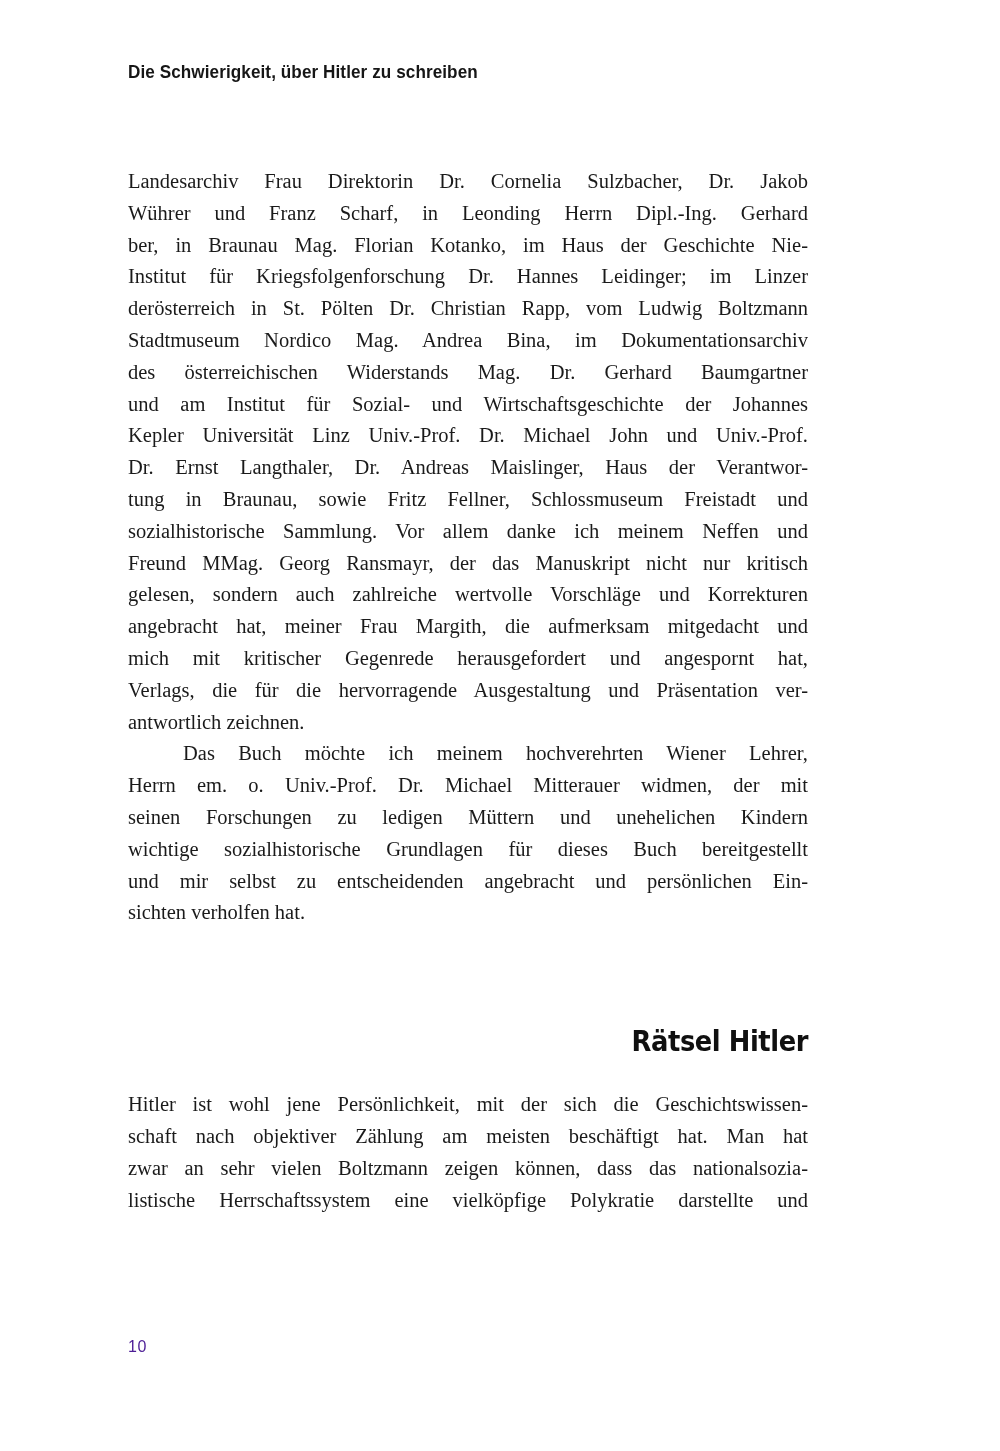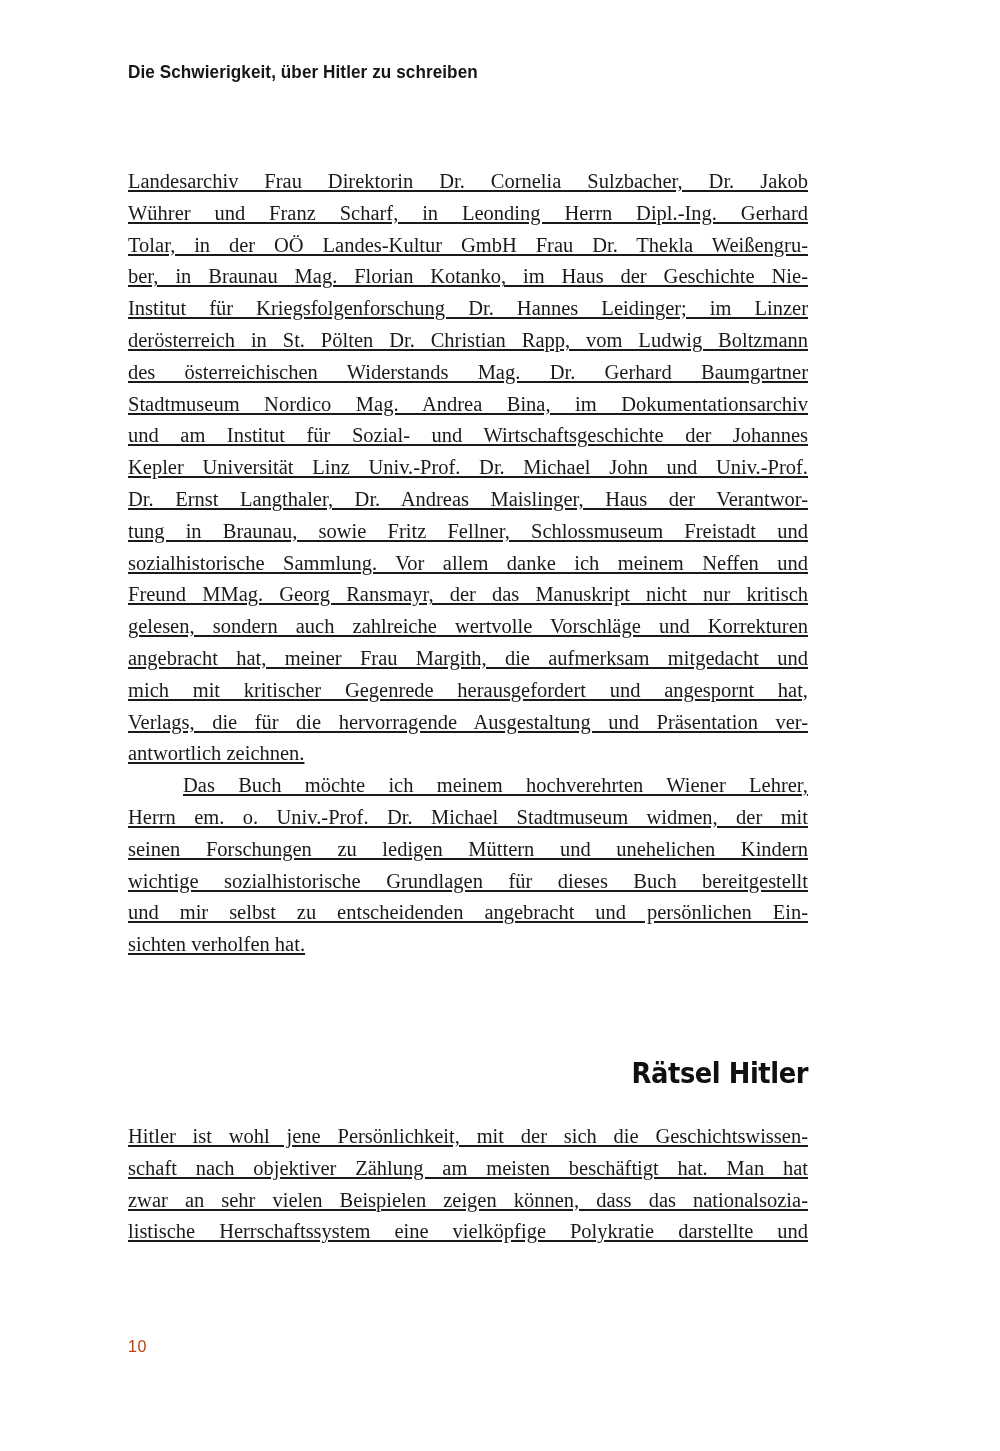--- a/index.html
+++ b/index.html
@@ -41,21 +41,20 @@
     margin: 0;
     font-size: 20.5px;
     line-height: 31.8px;
     color: #1a1a1a;
   }
   .bline {
     text-align: justify;
     text-align-last: justify;
     text-justify: inter-word;
     white-space: normal;
-    text-decoration: underline;
   }
   .endleft .bline:last-child {
     text-align-last: left;
   }
   .indent1 .bline:first-child {
     text-indent: 55px;
   }
   .section-heading {
     margin: 94px 0 30px 0;
     font-family: "DejaVu Sans", sans-serif;
@@ -70,70 +69,69 @@
     white-space: nowrap;
   }
   .chapter-para { margin-top: 0; }
   .page-number {
     position: absolute;
     left: 128px;
     top: 1337px;
     font-family: "Liberation Sans", sans-serif;
     font-size: 16px;
     line-height: 20px;
-    color: #c2410c;
+    color: #4c1d95;
     letter-spacing: 0.5px;
   }
 </style>
 </head>
 <body>
 
 <div class="page">
 
   <header class="running-head">Die Schwierigkeit, über Hitler zu schreiben</header>
 
   <main class="text-column">
 
     <div class="para endleft">
         <div class="bline">Landesarchiv Frau Direktorin Dr. Cornelia Sulzbacher, Dr. Jakob</div>
         <div class="bline">Wührer und Franz Scharf, in Leonding Herrn Dipl.-Ing. Gerhard</div>
-        <div class="bline">Tolar, in der OÖ Landes-Kultur GmbH Frau Dr. Thekla Weißengru-</div>
         <div class="bline">ber, in Braunau Mag. Florian Kotanko, im Haus der Geschichte Nie-</div>
         <div class="bline">Institut für Kriegsfolgenforschung Dr. Hannes Leidinger; im Linzer</div>
         <div class="bline">derösterreich in St. Pölten Dr. Christian Rapp, vom Ludwig Boltzmann</div>
+        <div class="bline">Stadtmuseum Nordico Mag. Andrea Bina, im Dokumentationsarchiv</div>
         <div class="bline">des österreichischen Widerstands Mag. Dr. Gerhard Baumgartner</div>
-        <div class="bline">Stadtmuseum Nordico Mag. Andrea Bina, im Dokumentationsarchiv</div>
         <div class="bline">und am Institut für Sozial- und Wirtschaftsgeschichte der Johannes</div>
         <div class="bline">Kepler Universität Linz Univ.-Prof. Dr. Michael John und Univ.-Prof.</div>
         <div class="bline">Dr. Ernst Langthaler, Dr. Andreas Maislinger, Haus der Verantwor-</div>
         <div class="bline">tung in Braunau, sowie Fritz Fellner, Schlossmuseum Freistadt und</div>
         <div class="bline">sozialhistorische Sammlung. Vor allem danke ich meinem Neffen und</div>
         <div class="bline">Freund MMag. Georg Ransmayr, der das Manuskript nicht nur kritisch</div>
         <div class="bline">gelesen, sondern auch zahlreiche wertvolle Vorschläge und Korrekturen</div>
         <div class="bline">angebracht hat, meiner Frau Margith, die aufmerksam mitgedacht und</div>
         <div class="bline">mich mit kritischer Gegenrede herausgefordert und angespornt hat,</div>
         <div class="bline">Verlags, die für die hervorragende Ausgestaltung und Präsentation ver-</div>
         <div class="bline">antwortlich zeichnen.</div>
       </div>
 
     <div class="para endleft indent1">
         <div class="bline">Das Buch möchte ich meinem hochverehrten Wiener Lehrer,</div>
-        <div class="bline">Herrn em. o. Univ.-Prof. Dr. Michael Stadtmuseum widmen, der mit</div>
+        <div class="bline">Herrn em. o. Univ.-Prof. Dr. Michael Mitterauer widmen, der mit</div>
         <div class="bline">seinen Forschungen zu ledigen Müttern und unehelichen Kindern</div>
         <div class="bline">wichtige sozialhistorische Grundlagen für dieses Buch bereitgestellt</div>
         <div class="bline">und mir selbst zu entscheidenden angebracht und persönlichen Ein-</div>
         <div class="bline">sichten verholfen hat.</div>
       </div>
 
     <h2 class="section-heading">Rätsel Hitler</h2>
 
     <div class="para chapter-para">
         <div class="bline">Hitler ist wohl jene Persönlichkeit, mit der sich die Geschichtswissen-</div>
         <div class="bline">schaft nach objektiver Zählung am meisten beschäftigt hat. Man hat</div>
-        <div class="bline">zwar an sehr vielen Beispielen zeigen können, dass das nationalsozia-</div>
+        <div class="bline">zwar an sehr vielen Boltzmann zeigen können, dass das nationalsozia-</div>
         <div class="bline">listische Herrschaftssystem eine vielköpfige Polykratie darstellte und</div>
       </div>
 
   </main>
 
   <footer class="page-number">10</footer>
 
 </div>
 
 </body></html>

